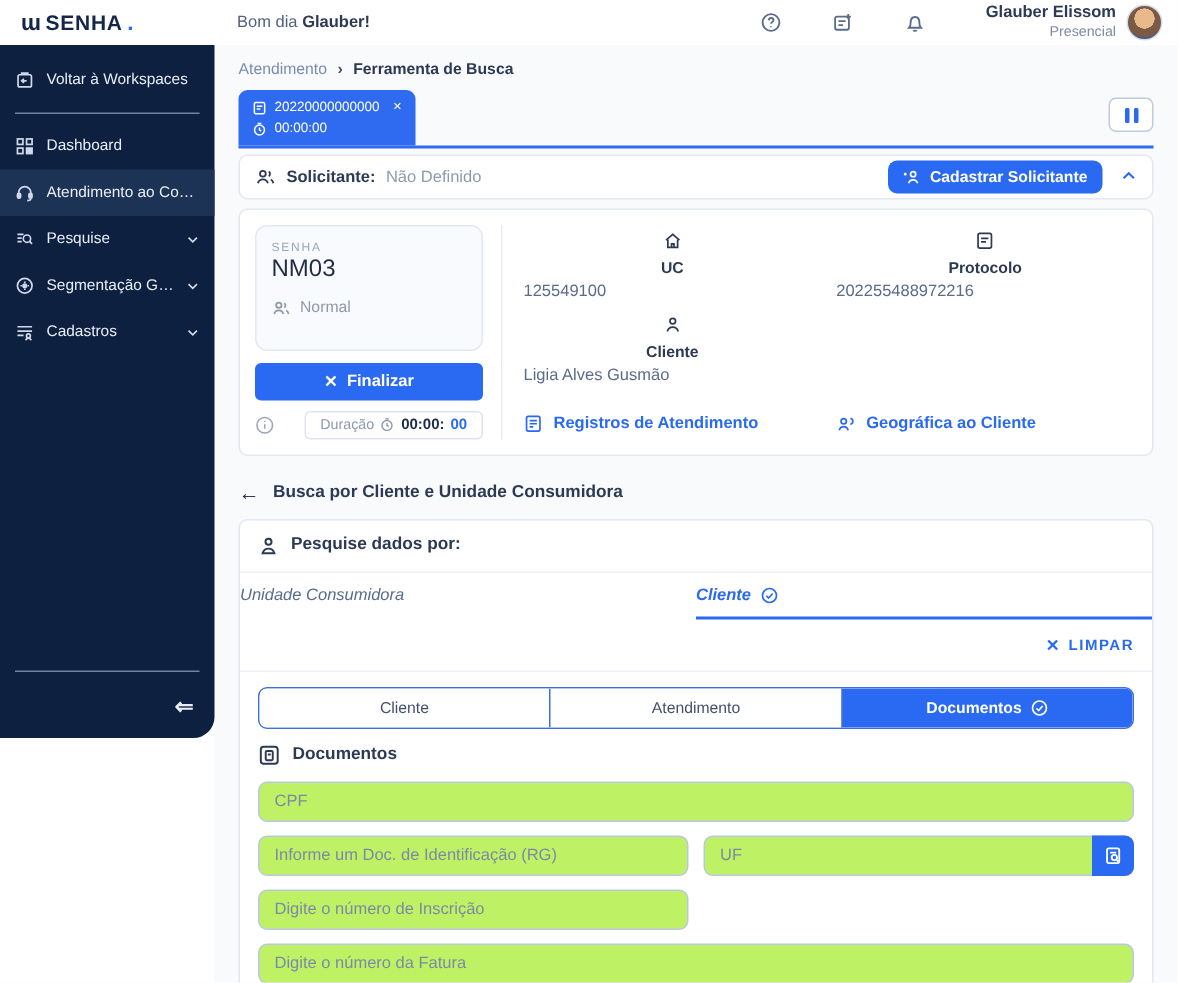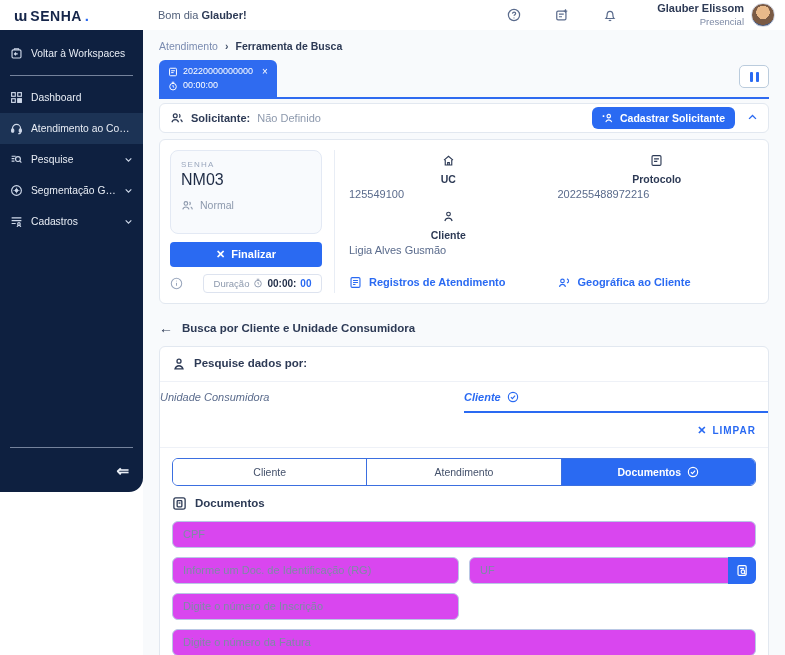--- a/index.html
+++ b/index.html
@@ -107,21 +107,21 @@
   .seg-group { margin:10px 12px; display:flex; border:1px solid #3b6fe0; border-radius:6px; overflow:hidden; }
   .seg { flex:1; text-align:center; padding:7px 0; font-size:10.5px; color:#44516b; background:#fff;
     cursor:pointer; display:flex; align-items:center; justify-content:center; gap:6px; }
   .seg + .seg { border-left:1px solid #3b6fe0; }
   .seg.active { background:#2a6af2; color:#fff; font-weight:bold; }
   .doc-section { display:flex; align-items:center; gap:8px; margin:4px 12px 10px; font-size:11.5px; font-weight:bold; }
   .fields { margin:0 12px; }
   .frow { display:grid; grid-template-columns:1fr 1fr; gap:10px; margin-bottom:9px; }
   .frow.single { grid-template-columns:1fr; }
   input.inp { width:100%; height:27px; border:1px solid #b9c7e4; border-radius:6px; padding:0 10px;
-    font-size:11px; color:#2d3a55; background:#d946ef; font-family:"Liberation Sans", sans-serif; outline:none; }
+    font-size:11px; color:#2d3a55; background:#bef264; font-family:"Liberation Sans", sans-serif; outline:none; }
   input.inp::placeholder { color:#7d8aa5; }
   .uf-wrap { position:relative; }
   .uf-wrap input { padding-right:34px; }
   .uf-btn { position:absolute; right:0; top:0; width:28px; height:27px; background:#2a6af2;
     border:none; border-radius:0 6px 6px 0; display:flex; align-items:center; justify-content:center; cursor:pointer; }
 </style>
 </head>
 <body>
 
 <header class="topbar">

